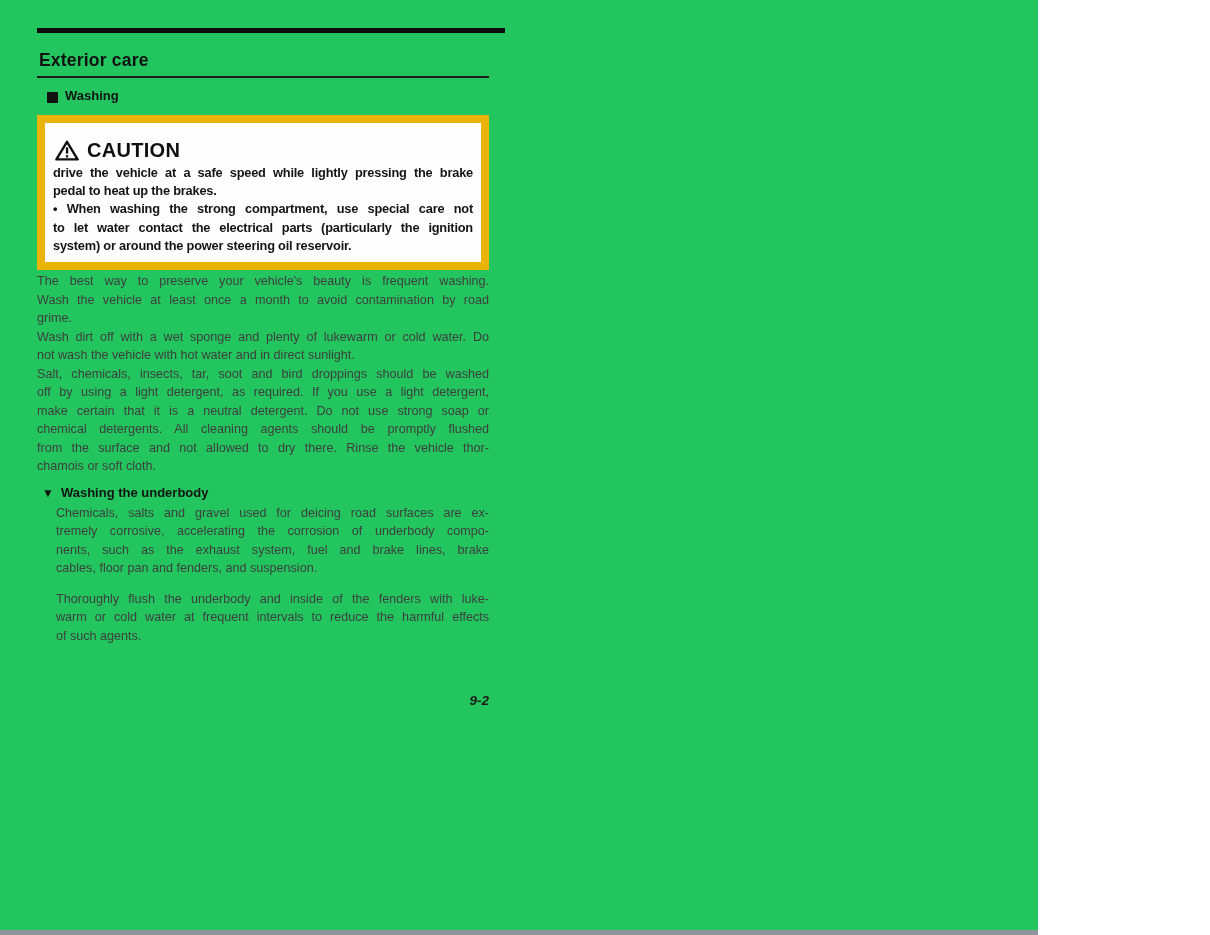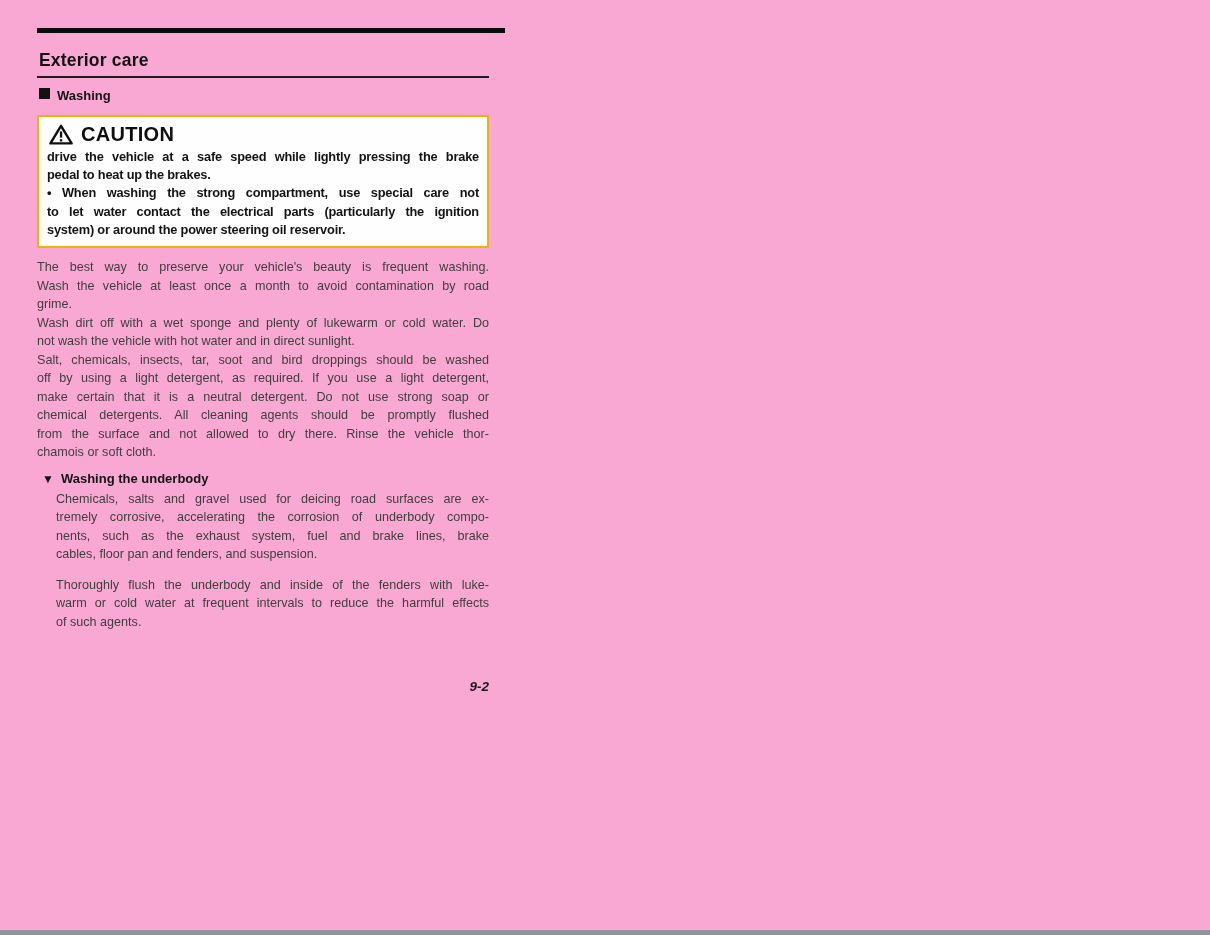--- a/index.html
+++ b/index.html
@@ -1,19 +1,19 @@
 <!DOCTYPE html>
 <html><head>
 <meta charset="utf-8">
 <style>
   html,body { margin:0; padding:0; background:#ffffff; }
   .page {
     position:relative;
-    width:1210px; height:935px;
-    background:#f9a8d4;
+    width:1038px; height:935px;
+    background:#22c55e;
     font-family:"Liberation Sans", sans-serif;
     color:#3f3f3f;
     overflow:hidden;
   }
   .top-rule {
     position:absolute; left:37px; top:28px;
     width:468px; height:5px;
     background:#0c0c0c;
   }
   .bottom-bar {
@@ -26,32 +26,32 @@
     width:452px;
   }
   .section-title {
     margin:0 0 10px 0;
     padding:0 0 5px 2px;
     font-size:17.5px; font-weight:bold; color:#121212;
     letter-spacing:0.2px;
     border-bottom:2px solid #1d1d1d;
   }
   .subhead {
-    display:flex; align-items:flex-start; gap:7px;
-    margin:0 0 12px 2px;
+    display:flex; align-items:flex-end; gap:7px;
+    margin:0 0 12px 10px;
     font-size:13px; font-weight:bold; color:#141414;
   }
   .sq {
     width:11px; height:11px; background:#121212; display:inline-block;
     flex:0 0 auto;
   }
   .caution-box {
-    border:2px solid #eab308;
-    padding:6px 8px 7px 8px;
-    margin-bottom:10px;
+    border:8px solid #eab308;
+    padding:16px 8px 7px 8px;
+    margin-bottom:2px;
     background:#fefefe;
   }
   .caution-head {
     display:flex; align-items:center; gap:8px;
     margin:0 0 3px 2px;
     font-size:20px; font-weight:bold; color:#0f0f0f;
     letter-spacing:0.3px;
     line-height:22px;
   }
   .warn-icon { display:inline-flex; flex:0 0 auto; }

